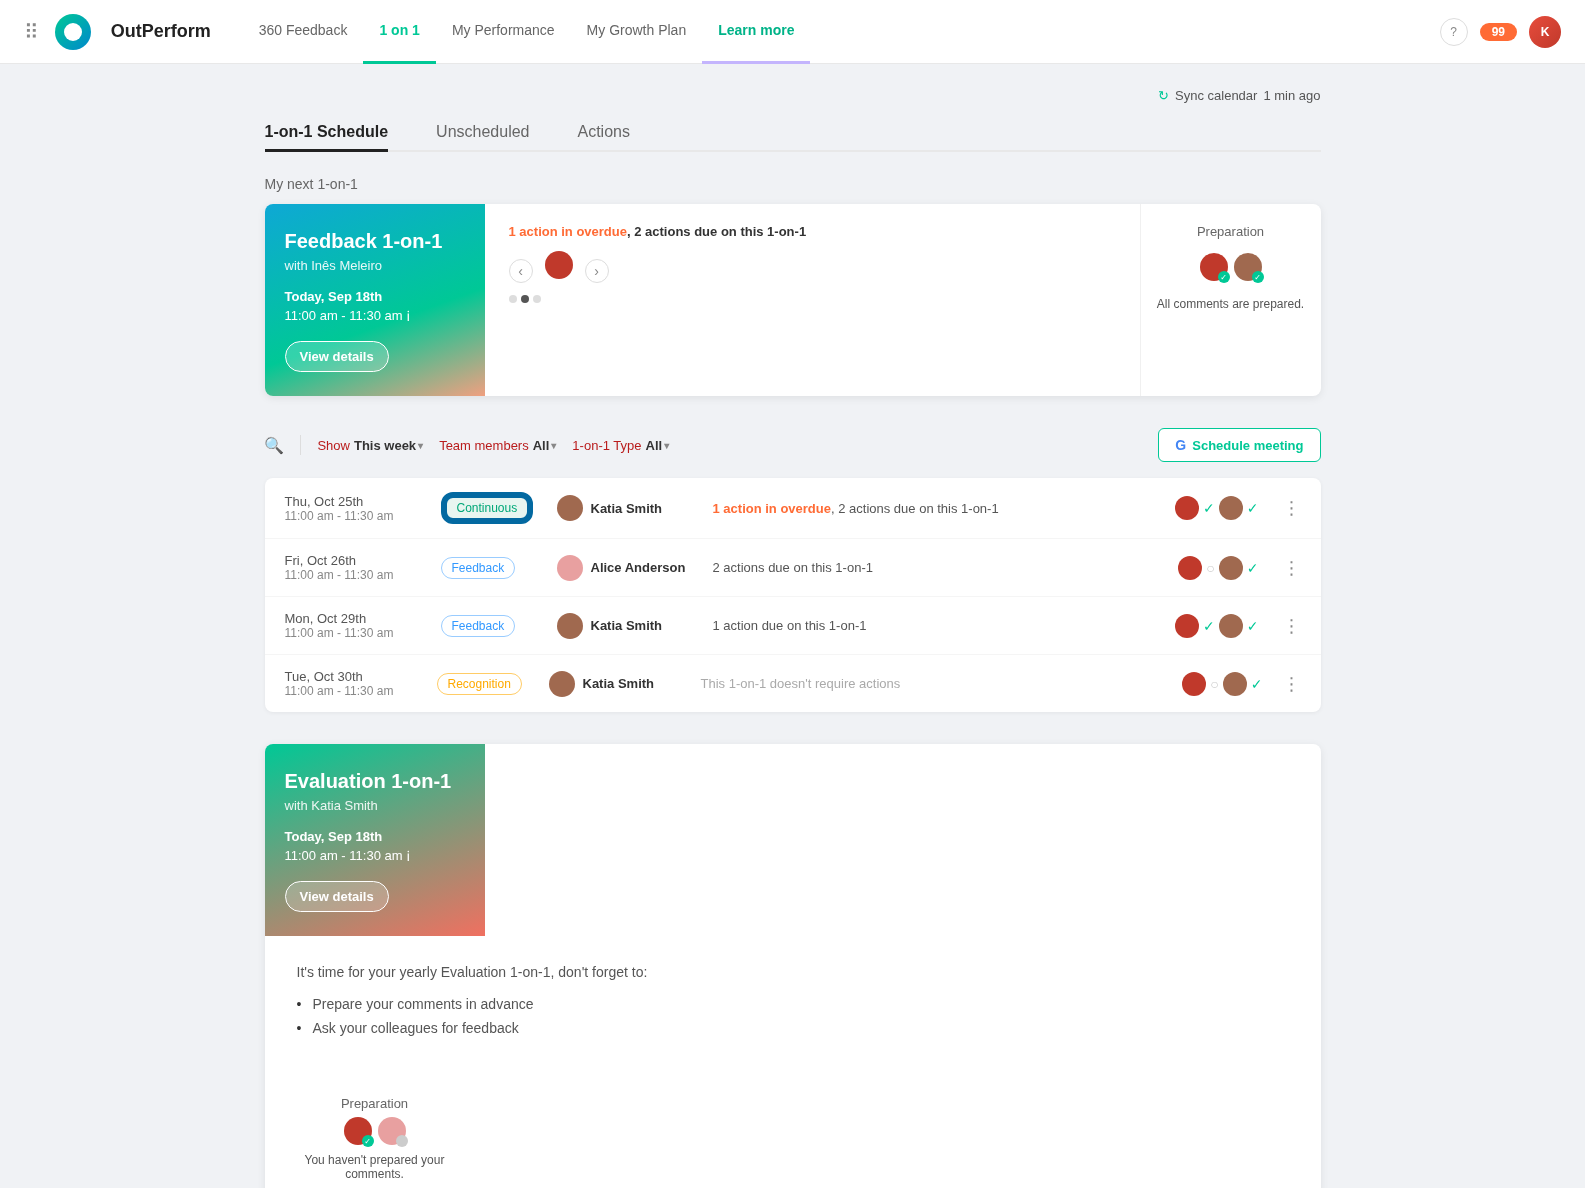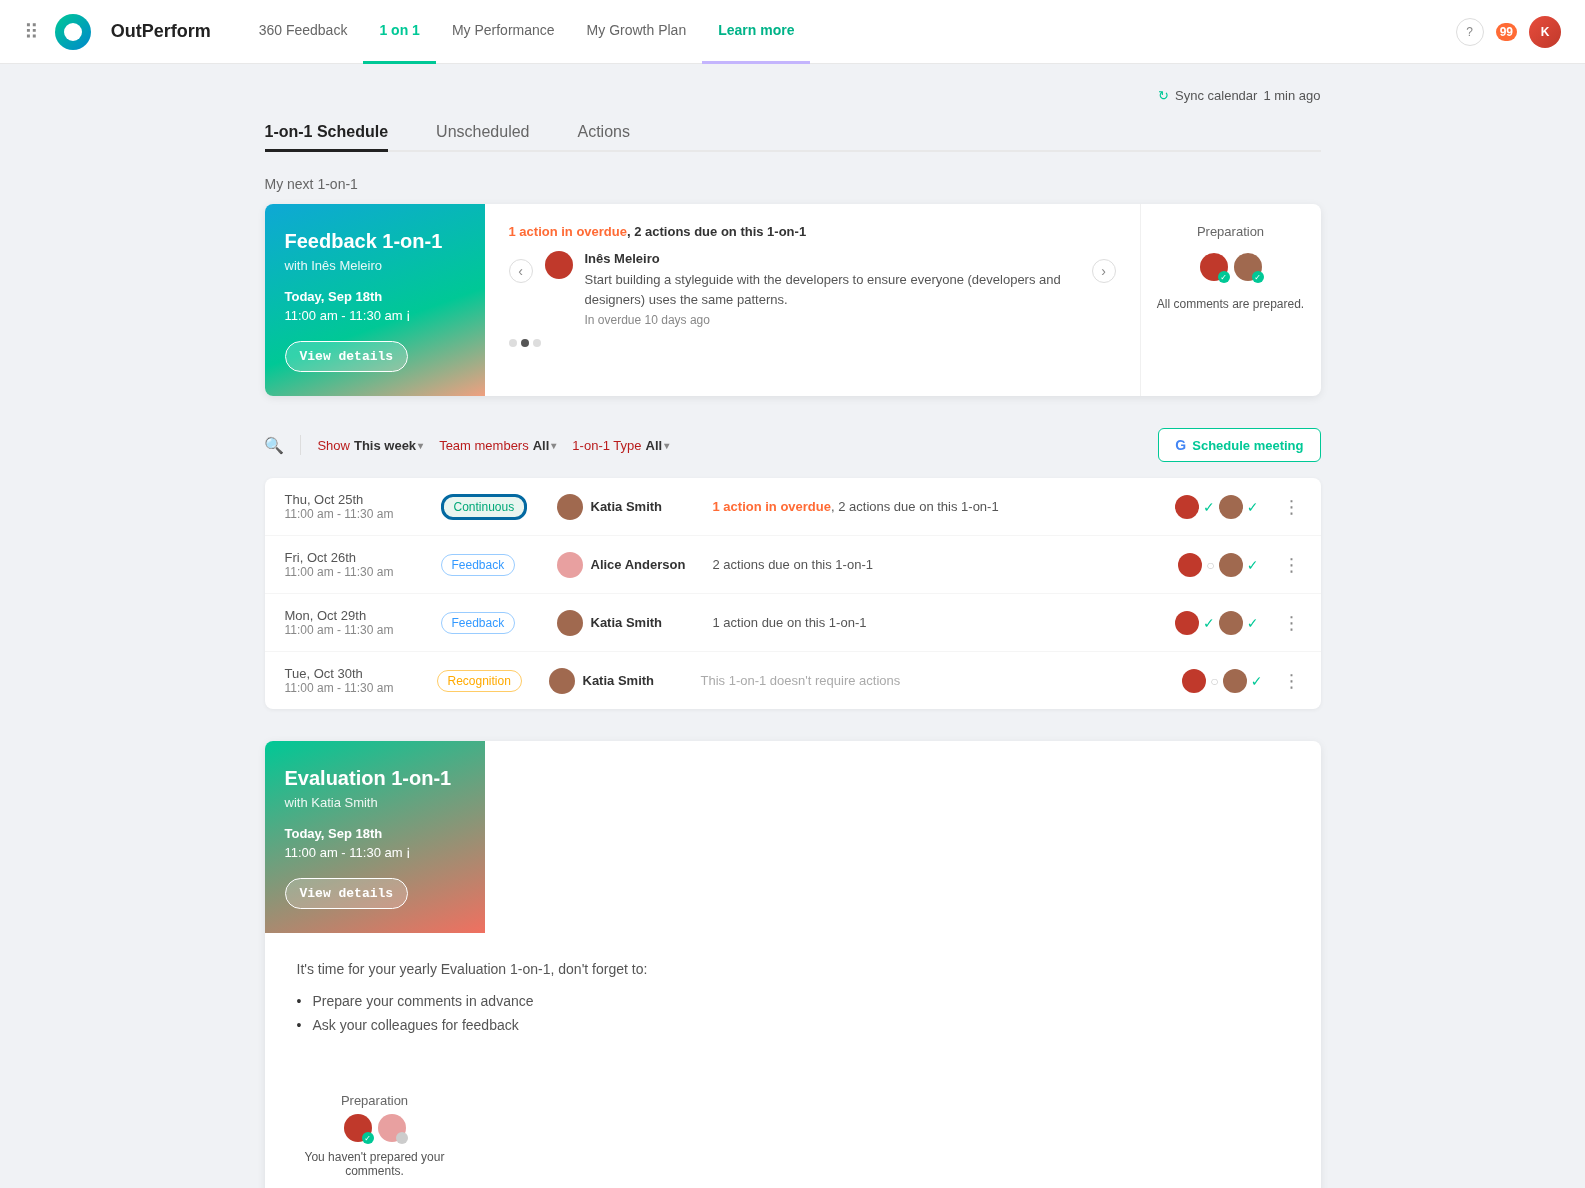--- a/index.html
+++ b/index.html
@@ -27,21 +27,21 @@
     .nav-links { display: flex; align-items: center; gap: 0; flex: 1; }
     .nav-link {
       padding: 0 16px; height: 64px; display: flex; align-items: center;
       font-size: 14px; color: #666; cursor: pointer; text-decoration: none;
       border-bottom: 3px solid transparent; white-space: nowrap;
     }
     .nav-link.active { color: #00c896; border-bottom: 3px solid #00c896; font-weight: 600; }
     .nav-link.learn-more { color: #00b388; font-weight: 600; border-bottom: 3px solid #c4b5fd; }
     .nav-right { display: flex; align-items: center; gap: 12px; margin-left: auto; }
     .nav-help { width: 28px; height: 28px; border-radius: 50%; border: 1px solid #ddd; display: flex; align-items: center; justify-content: center; color: #888; font-size: 12px; cursor: pointer; }
-    .nav-badge { background: #ff6b35; color: #fff; border-radius: 12px; padding: 2px 4px; font-size: 12px; font-weight: 700; cursor: pointer; }
+    .nav-badge { background: #ff6b35; color: #fff; border-radius: 12px; padding: 2px 12px; font-size: 12px; font-weight: 700; cursor: pointer; }
     .nav-avatar { width: 32px; height: 32px; border-radius: 50%; background: #c0392b; cursor: pointer; overflow: hidden; }
     .nav-avatar-img { width: 100%; height: 100%; background: linear-gradient(135deg, #e74c3c, #c0392b); display: flex; align-items: center; justify-content: center; color: #fff; font-size: 12px; font-weight: 700; }
 
     
     .main-content {
       max-width: 1120px;
       margin: 0 auto;
       padding: 24px 32px;
     }
 
@@ -76,21 +76,21 @@
       color: #fff;
       display: flex; flex-direction: column; justify-content: space-between;
     }
     .next-card-title { font-size: 20px; font-weight: 700; line-height: 1.3; margin-bottom: 4px; }
     .next-card-subtitle { font-size: 13px; opacity: 0.9; margin-bottom: 16px; }
     .next-card-date { font-size: 13px; font-weight: 600; margin-bottom: 2px; }
     .next-card-time { font-size: 13px; display: flex; align-items: center; gap: 4px; margin-bottom: 16px; }
     .next-card-btn {
       background: rgba(255,255,255,0.2); border: 1.5px solid #fff;
       color: #fff; padding: 7px 14px; border-radius: 20px;
-      font-size: 13px; font-weight: 600; cursor: pointer; width: fit-content; font-family: Liberation Mono, monospace;
+      font-size: 13px; font-weight: 600; cursor: pointer; width: fit-content;
     }
     .next-card-middle { flex: 1; padding: 20px 24px; border-right: 1px solid #f0f0f0; }
     .next-card-action-overdue { color: #ff6b35; font-weight: 600; font-size: 13px; margin-bottom: 12px; }
     .next-card-action-normal { color: #333; }
     .action-row { display: flex; align-items: flex-start; gap: 12px; }
     .action-avatar { width: 28px; height: 28px; border-radius: 50%; background: #c0392b; flex-shrink: 0; overflow: hidden; }
     .action-body { flex: 1; }
     .action-person { font-size: 13px; font-weight: 600; color: #333; margin-bottom: 4px; }
     .action-text { font-size: 13px; color: #555; line-height: 1.5; }
     .action-status { font-size: 12px; color: #ff6b35; margin-top: 4px; }
@@ -137,21 +137,21 @@
     }
     .schedule-row:last-child { border-bottom: none; gap: 12px; }
     .schedule-date { width: 140px; flex-shrink: 0; }
     .schedule-date-line1 { font-size: 13px; color: #555; }
     .schedule-date-line2 { font-size: 12px; color: #888; }
     .schedule-badge { width: 100px; flex-shrink: 0; }
     .badge {
       display: inline-block; padding: 3px 10px; border-radius: 12px;
       font-size: 12px; font-weight: 500;
     }
-    .badge-continuous { background: #e8f5f0; color: #00a878; border: 3px solid #0369a1; }
+    .badge-continuous { background: #e8f5f0; color: #00a878; border: 6px solid #0369a1; }
     .badge-feedback { background: #fff; color: #3399ff; border: 1px solid #99ccff; }
     .badge-recognition { background: #fff; color: #ffaa00; border: 1px solid #ffcc66; }
     .schedule-person { display: flex; align-items: center; gap: 8px; width: 140px; flex-shrink: 0; }
     .person-avatar { width: 26px; height: 26px; border-radius: 50%; flex-shrink: 0; }
     .person-name { font-size: 13px; font-weight: 600; color: #333; }
     .schedule-action { flex: 1; font-size: 13px; color: #555; }
     .action-overdue { color: #ff6b35; font-weight: 600; }
     .schedule-prep { display: flex; align-items: center; gap: 4px; }
     .mini-avatar { width: 24px; height: 24px; border-radius: 50%; flex-shrink: 0; }
     .mini-check { color: #00c896; font-size: 14px; }
@@ -240,27 +240,20 @@
       <button class="next-card-btn">View details</button>
     </div>
 
     <div class="next-card-middle">
       <div class="next-card-action-overdue">
         <span>1 action in overdue</span><span class="next-card-action-normal">, 2 actions due on this 1-on-1</span>
       </div>
       <div class="action-row">
         <div class="carousel-arrow">‹</div>
         <div class="action-avatar av-red"></div>
-        <div class="action-body">
-          <div class="action-person">Inês Meleiro</div>
-          <div class="action-text">Start building a styleguide with the developers to ensure everyone (developers and designers) uses the same patterns.</div>
-          <div class="action-status">
-            <span>In overdue</span> <span>10 days ago</span>
-          </div>
-        </div>
         <div class="carousel-arrow">›</div>
       </div>
       <div class="carousel-dots">
         <div class="dot"></div>
         <div class="dot active"></div>
         <div class="dot"></div>
       </div>
     </div>
 
     <div class="next-card-right">

